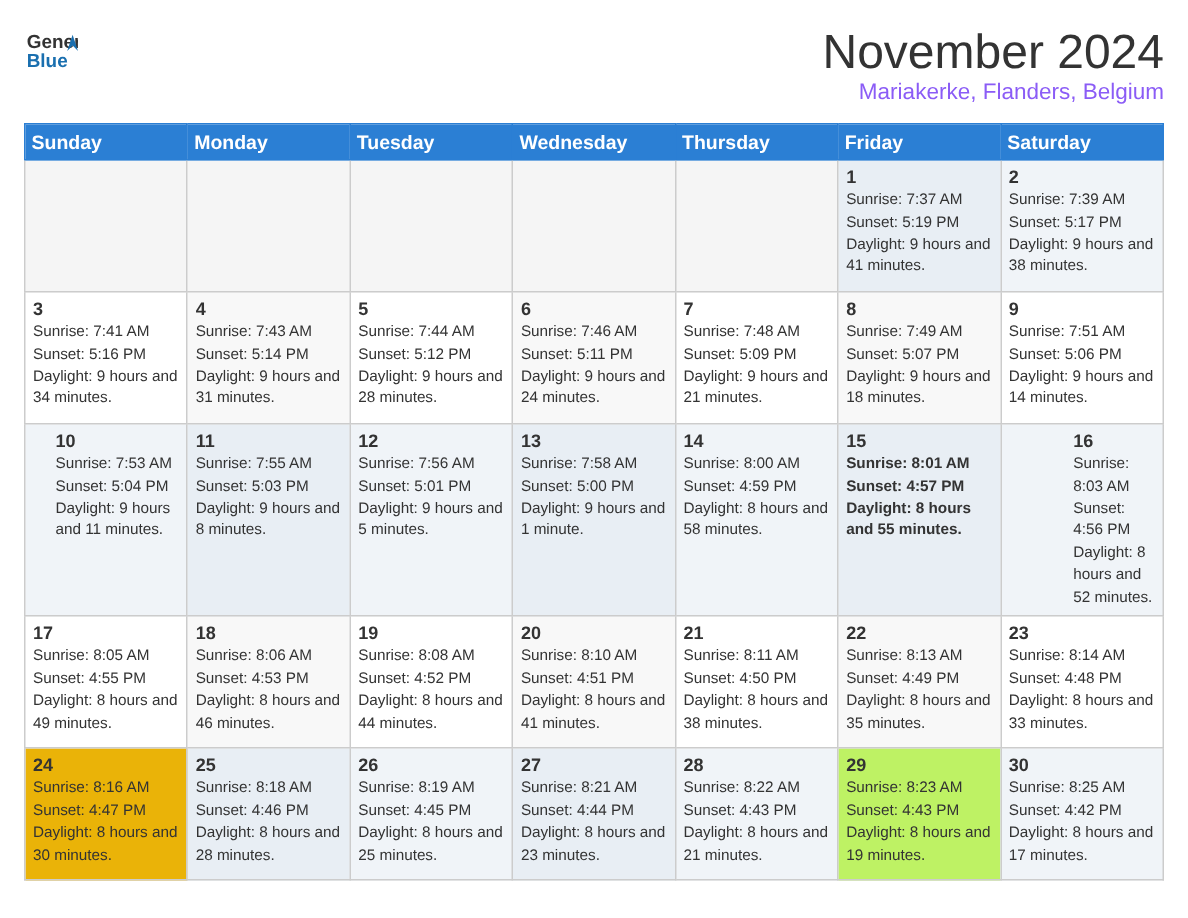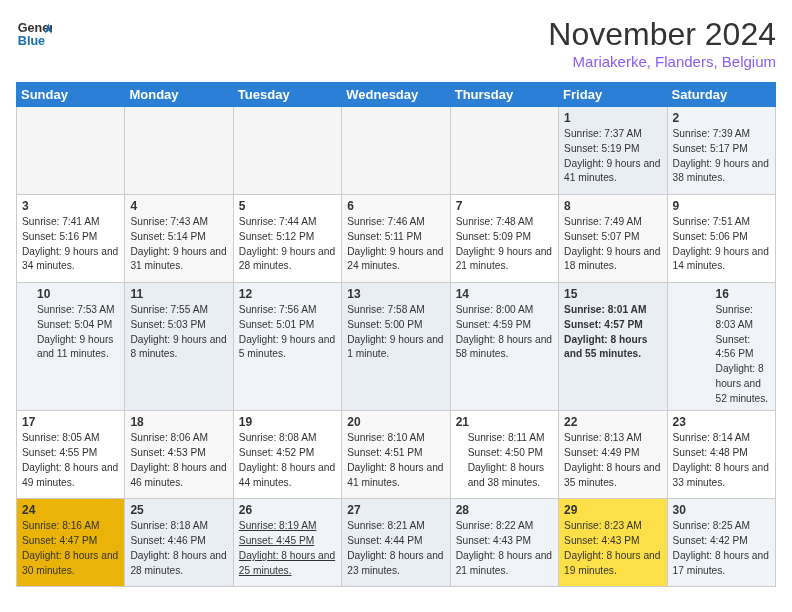--- a/index.html
+++ b/index.html
@@ -236,21 +236,21 @@
 Daylight: 8 hours and 44 minutes.</div>
         </td>
         <td style="background: rgb(248, 248, 248);">
           <span class="day-num">20</span>
           <div class="day-info" style="white-space: pre-line;">Sunrise: 8:10 AM
 Sunset: 4:51 PM
 Daylight: 8 hours and 41 minutes.</div>
         </td>
         <td style="background: rgb(255, 255, 255);">
           <span class="day-num">21</span>
-          <div class="day-info" style="white-space: pre-line; margin-left: 12px;">Sunrise: 8:11 AM
+          <div class="day-info" style="white-space: pre-line;">Sunrise: 8:11 AM
 Sunset: 4:50 PM
 Daylight: 8 hours and 38 minutes.</div>
         </td>
         <td style="background: rgb(248, 248, 248);">
           <span class="day-num">22</span>
           <div class="day-info" style="white-space: pre-line;">Sunrise: 8:13 AM
 Sunset: 4:49 PM
 Daylight: 8 hours and 35 minutes.</div>
         </td>
         <td style="background: rgb(255, 255, 255);">
@@ -268,37 +268,37 @@
 Daylight: 8 hours and 30 minutes.</div>
         </td>
         <td style="background: rgb(232, 238, 244);">
           <span class="day-num">25</span>
           <div class="day-info" style="white-space: pre-line;">Sunrise: 8:18 AM
 Sunset: 4:46 PM
 Daylight: 8 hours and 28 minutes.</div>
         </td>
         <td style="background: rgb(240, 244, 248);">
           <span class="day-num">26</span>
-          <div class="day-info" style="white-space: pre-line; text-decoration: underline;">Sunrise: 8:19 AM
+          <div class="day-info" style="white-space: pre-line;">Sunrise: 8:19 AM
 Sunset: 4:45 PM
 Daylight: 8 hours and 25 minutes.</div>
         </td>
         <td style="background: rgb(232, 238, 244);">
           <span class="day-num">27</span>
           <div class="day-info" style="white-space: pre-line;">Sunrise: 8:21 AM
 Sunset: 4:44 PM
 Daylight: 8 hours and 23 minutes.</div>
         </td>
         <td style="background: rgb(240, 244, 248);">
           <span class="day-num">28</span>
           <div class="day-info" style="white-space: pre-line;">Sunrise: 8:22 AM
 Sunset: 4:43 PM
 Daylight: 8 hours and 21 minutes.</div>
         </td>
-        <td style="background: #fde047;">
+        <td style="background: #bef264;">
           <span class="day-num">29</span>
           <div class="day-info" style="white-space: pre-line;">Sunrise: 8:23 AM
 Sunset: 4:43 PM
 Daylight: 8 hours and 19 minutes.</div>
         </td>
         <td style="background: rgb(240, 244, 248);">
           <span class="day-num">30</span>
           <div class="day-info" style="white-space: pre-line;">Sunrise: 8:25 AM
 Sunset: 4:42 PM
 Daylight: 8 hours and 17 minutes.</div>

